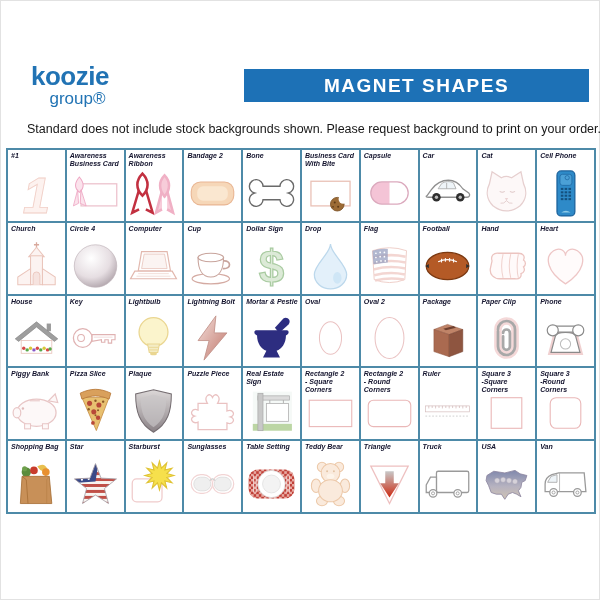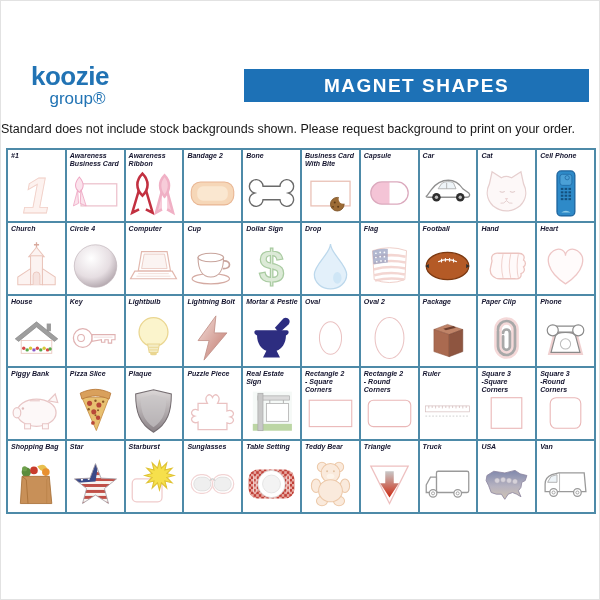--- a/index.html
+++ b/index.html
@@ -5,21 +5,21 @@
   html,body{margin:0;padding:0;}
   body{width:600px;height:600px;background:#fff;font-family:"Liberation Sans",sans-serif;position:relative;overflow:hidden;}
   .page{position:absolute;inset:0;border:1px solid #e2e2e2;background:#fff;}
 
   
   .logo{position:absolute;left:30px;top:62px;color:#2173b4;line-height:1;}
   .logo .l1{font-weight:bold;font-size:26px;letter-spacing:-0.5px;text-align:center;}
   .logo .l2{font-size:17px;margin-left:15px;margin-top:1px;text-align:center;}
   .banner{position:absolute;left:243px;top:68px;width:345px;height:33px;background:#1d71b6;color:#fff;
           display:flex;align-items:center;justify-content:center;font-size:19px;font-weight:bold;letter-spacing:1.5px;}
-  .subtitle{position:absolute;top:121px;left:0;width:600px;text-align:left;font-size:12.5px;color:#161616;}
+  .subtitle{position:absolute;top:121px;left:0;width:600px;text-align:right;font-size:12.5px;color:#161616;}
 
   
   .grid{position:absolute;left:5px;top:147px;width:588px;height:364px;display:grid;
         grid-template-columns:repeat(10,1fr);grid-template-rows:repeat(5,1fr);border:1px solid #4d8aa8;background:#4d8aa8;}
   .cell{border:1px solid #4d8aa8;background:#fff;display:flex;flex-direction:column;overflow:hidden;}
   .cell-label{font-size:7px;font-weight:bold;font-style:italic;color:#14142e;padding:2px 1px 0 3px;line-height:1.1;white-space:pre-line;min-height:13px;}
   .cell-icon{flex:1;display:flex;align-items:center;justify-content:center;}
   .cell-icon svg{width:51px;height:52px;display:block;}
 </style>
 </head>

